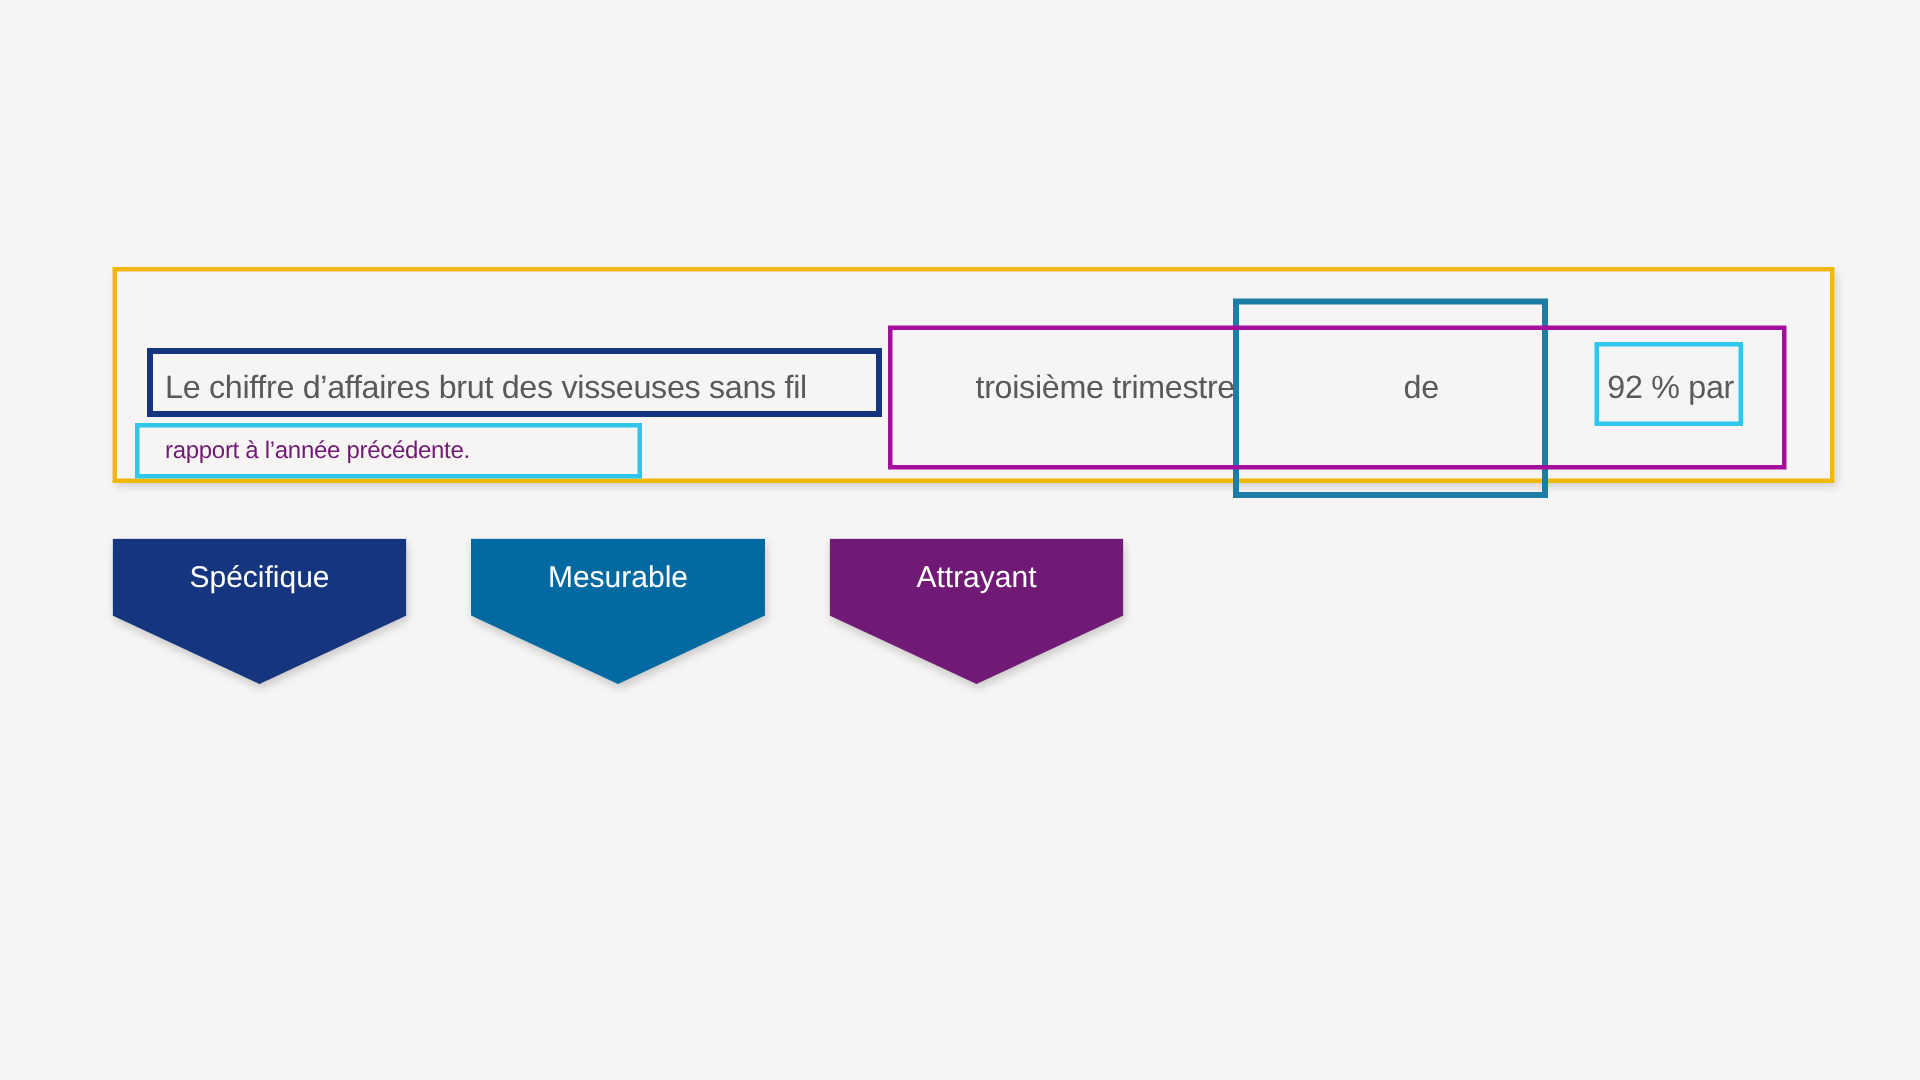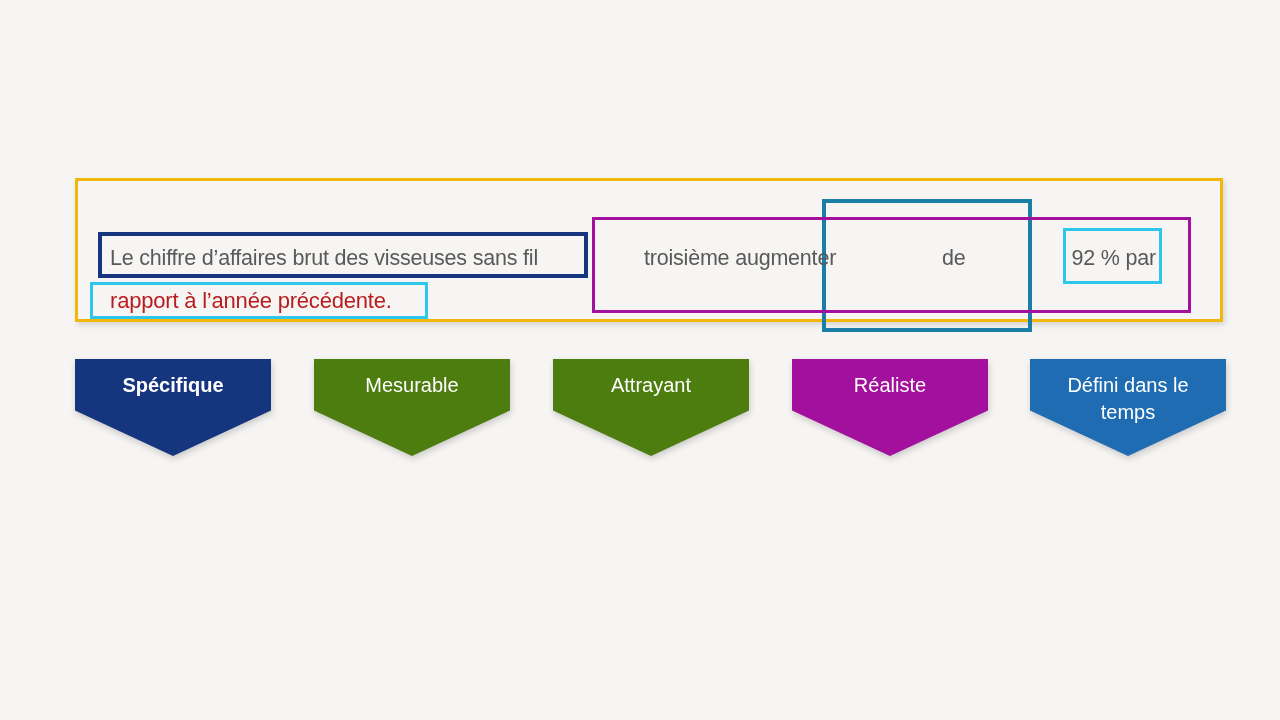--- a/index.html
+++ b/index.html
@@ -66,24 +66,24 @@
     letter-spacing: -0.2px;
     line-height: 30px;
     color: #595959;
     z-index: 6;
   }
   .sentence-line1 span { flex-shrink: 0; }
   .sentence-line2 {
     position: absolute;
     left: 110px; top: 287px;
     white-space: nowrap;
-    font-size: 22px;
+    font-size: 16px;
     letter-spacing: -0.2px;
     line-height: 28px;
-    color: #b91c1c;
+    color: #701a75;
     z-index: 6;
   }
   
   .banner {
     position: absolute;
     top: 359px;
     width: 196px;
     height: 97px;
     filter: drop-shadow(1px 3px 3px rgba(120,120,120,0.35));
     z-index: 7;
@@ -92,65 +92,55 @@
     width: 100%;
     height: 100%;
     clip-path: polygon(0 0, 100% 0, 100% 53%, 50% 100%, 0 53%);
     box-sizing: border-box;
     padding: 13px 12px 0 12px;
     text-align: center;
     font-size: 20px;
     line-height: 27px;
     color: #ffffff;
   }
-  .banner-1 { left: 75px; font-weight: bold; }
+  .banner-1 { left: 75px; }
   .banner-2 { left: 314px; }
   .banner-3 { left: 553px; }
   .banner-4 { left: 792px; }
   .banner-5 { left: 1030px; }
 </style>
 </head>
 <body>
 
 <div class="slide">
 
   <div class="overlay-box box-gold"></div>
   <div class="overlay-box box-teal"></div>
   <div class="overlay-box box-magenta"></div>
   <div class="overlay-box box-navy"></div>
   <div class="overlay-box box-cyan-measure"></div>
   <div class="overlay-box box-cyan-line2"></div>
 
   <div class="sentence-line1">
     <span>Le chiffre d’affaires brut des visseuses sans fil</span>
-    <span>troisième augmenter</span>
+    <span>troisième trimestre</span>
     <span>de</span>
     <span>92 % par</span>
   </div>
   <div class="sentence-line2">rapport à l’année précédente.</div>
 
   <div class="banner banner-1">
     <div class="banner-shape" style="background-color: rgb(22, 53, 127);">
       <span>Spécifique</span>
     </div>
   </div>
   <div class="banner banner-2">
-    <div class="banner-shape" style="background-color: #4d7c0f;">
+    <div class="banner-shape" style="background-color: #0369a1;">
       <span>Mesurable</span>
     </div>
   </div>
   <div class="banner banner-3">
-    <div class="banner-shape" style="background-color: #4d7c0f;">
+    <div class="banner-shape" style="background-color: #701a75;">
       <span>Attrayant</span>
-    </div>
-  </div>
-  <div class="banner banner-4">
-    <div class="banner-shape" style="background-color: rgb(163, 16, 157);">
-      <span>Réaliste</span>
-    </div>
-  </div>
-  <div class="banner banner-5">
-    <div class="banner-shape" style="background-color: rgb(31, 108, 179);">
-      <span>Défini dans le temps</span>
     </div>
   </div>
 
 </div>
 
 </body></html>

